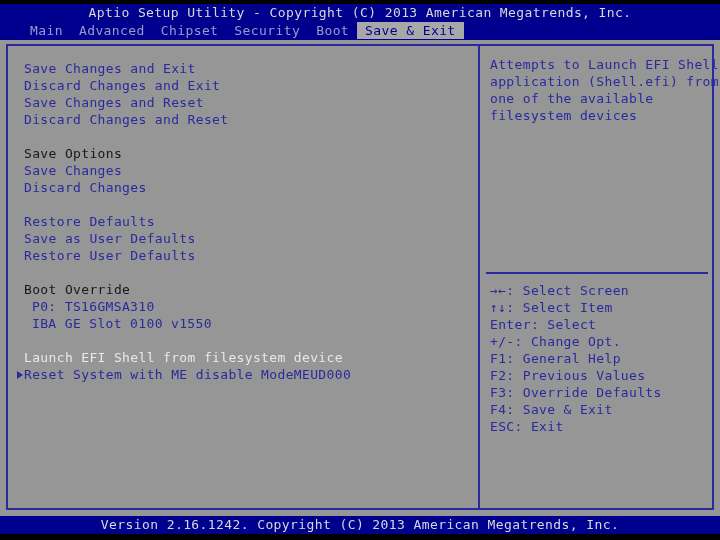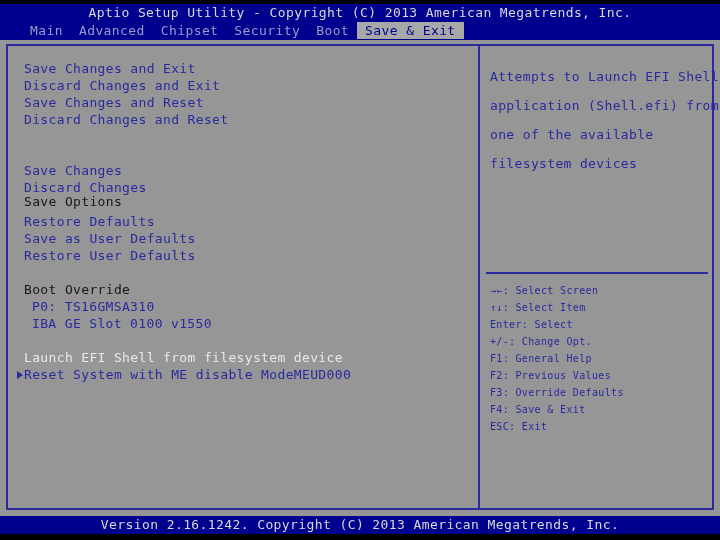--- a/index.html
+++ b/index.html
@@ -145,37 +145,37 @@
   .help-text {
     position: absolute;
     left: 10px;
     top: 10px;
     width: 218px;
     font-size: 13px;
     line-height: 17px;
     color: #2a2a9e;
     letter-spacing: 0.35px;
   }
-  .help-text div { height: 17px; white-space: pre; margin-top: 12px; }
+  .help-text div { height: 17px; white-space: pre; }
 
   .hdivider {
     position: absolute;
     left: 6px;
     top: 226px;
     width: 222px;
     height: 2px;
     background: #2a2a9e;
   }
 
   .keylegend {
     position: absolute;
     left: 10px;
     top: 236px;
     width: 220px;
-    font-size: 10px;
+    font-size: 13px;
     line-height: 17px;
     color: #2a2a9e;
     letter-spacing: 0.35px;
   }
   .keylegend div { height: 17px; white-space: pre; }
 
   
   .footer {
     position: absolute;
     left: 0;
@@ -213,21 +213,21 @@
   </div>
 
   <div class="frame">
     <div class="frame-inner">
 
       <div class="left-panel" id="left-panel">
           <div class="menu-line" style="top: 14px;">Save Changes and Exit</div>
           <div class="menu-line" style="top: 48px;">Save Changes and Reset</div>
           <div class="menu-line" style="top: 31px;">Discard Changes and Exit</div>
           <div class="menu-line" style="top: 65px;">Discard Changes and Reset</div>
-          <div class="menu-line header" style="top: 99px; margin-top: 48px;">Save Options</div>
+          <div class="menu-line header" style="top: 99px;">Save Options</div>
           <div class="menu-line" style="top: 116px;">Save Changes</div>
           <div class="menu-line" style="top: 133px;">Discard Changes</div>
           <div class="menu-line" style="top: 167px;">Restore Defaults</div>
           <div class="menu-line" style="top: 184px;">Save as User Defaults</div>
           <div class="menu-line" style="top: 201px;">Restore User Defaults</div>
           <div class="menu-line header" style="top: 235px;">Boot Override</div>
           <div class="menu-line indent" style="top: 252px;">P0: TS16GMSA310</div>
           <div class="menu-line indent" style="top: 269px;">IBA GE Slot 0100 v1550</div>
           <div class="menu-line selected" style="top: 303px;">Launch EFI Shell from filesystem device</div>
           <div class="menu-line" style="top: 320px;">Reset System with ME disable ModeMEUD000</div>

